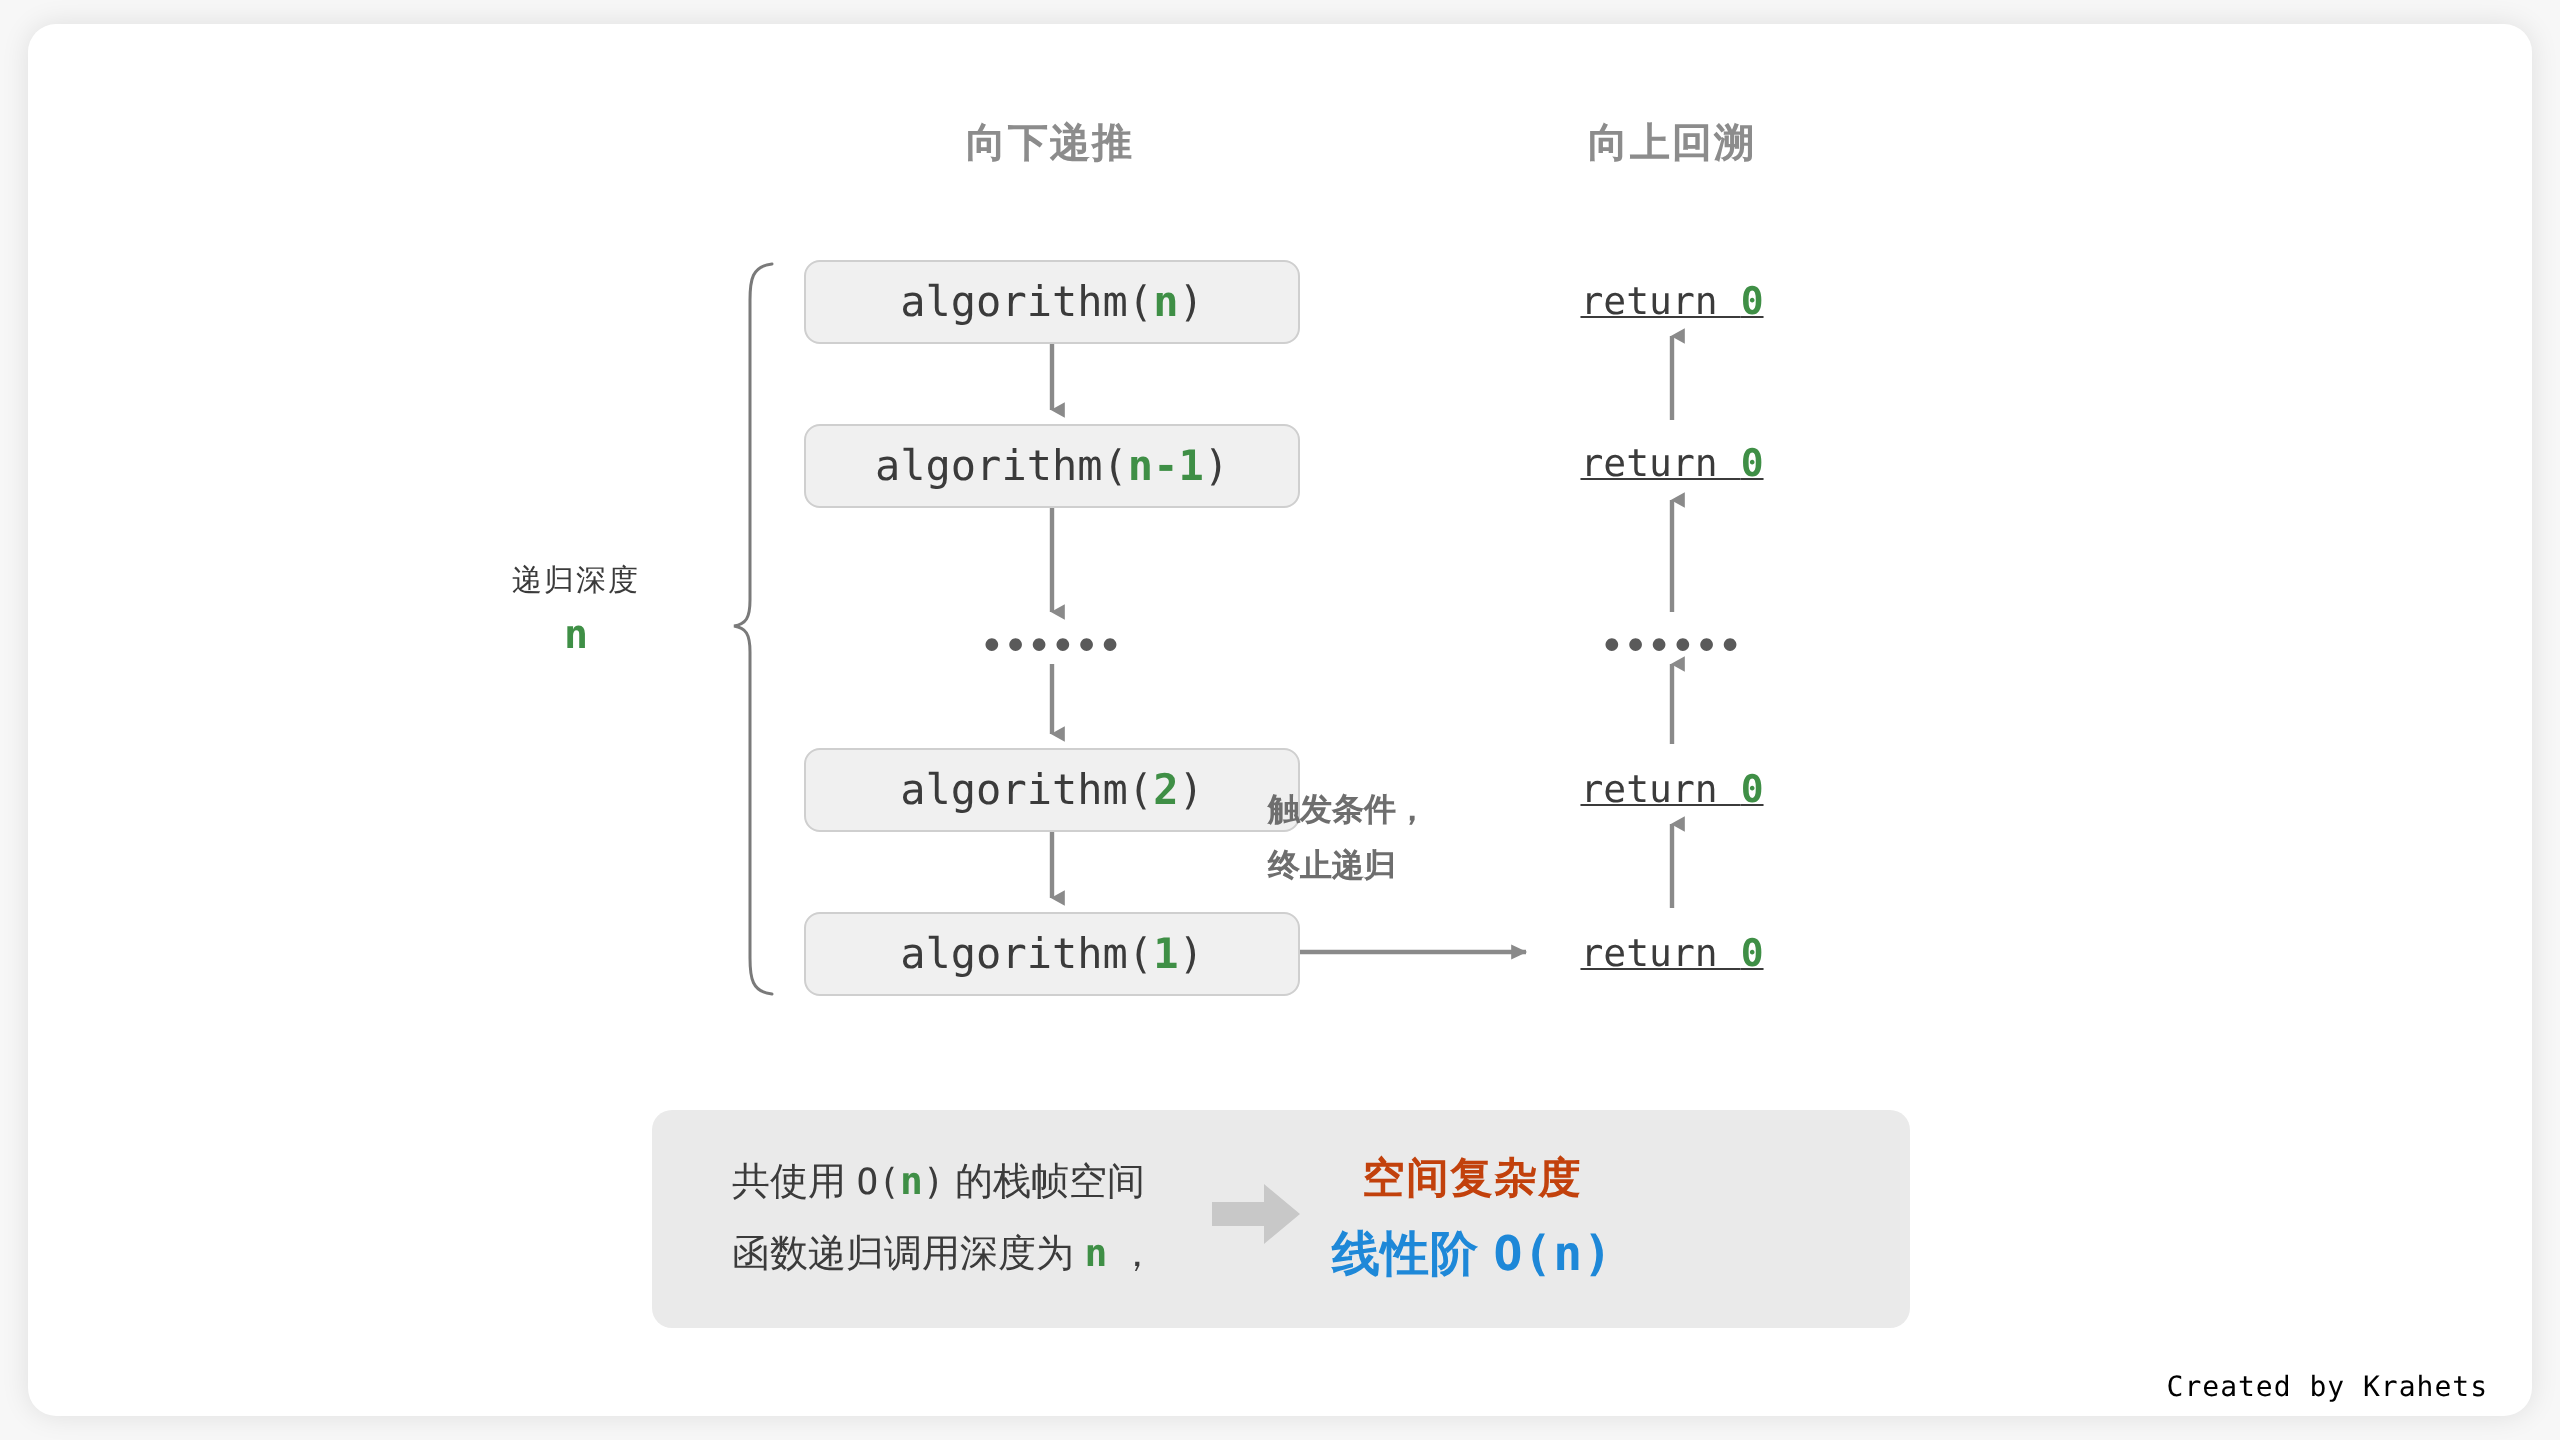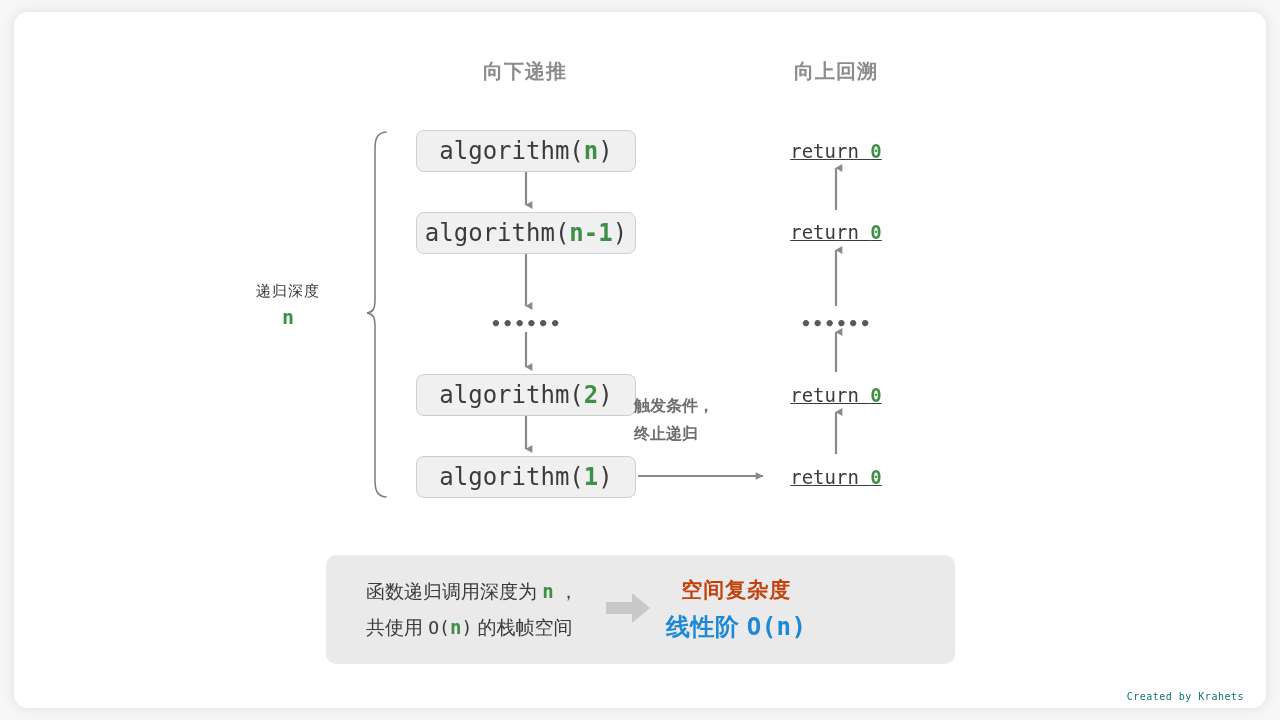--- a/index.html
+++ b/index.html
@@ -40,30 +40,30 @@
     font-weight: bold;
     color: #8c8c8c;
     letter-spacing: 1px;
     text-align: center;
     white-space: nowrap;
     transform: translateX(-50%);
   }
 
   
   .frame-box {
-    width: 220px;
+    width: 248px;
     height: 42px;
     background: #f0f0f0;
     border: 1.4px solid #cfcfcf;
     border-radius: 8px;
     display: flex;
     align-items: center;
     justify-content: center;
     font-family: "DejaVu Sans Mono", "Liberation Mono", monospace;
-    font-size: 24px;
+    font-size: 21px;
     color: #3b3b3b;
     white-space: nowrap;
     transform: translateX(-50%);
   }
   .frame-box .kw { color: #3f8f46; font-weight: bold; }
 
   
   .ret-label {
     font-family: "DejaVu Sans Mono", "Liberation Mono", monospace;
     font-size: 19px;
@@ -167,22 +167,22 @@
     line-height: 1.6;
   }
   #summary-right .value .mono { font-family: "DejaVu Sans Mono", "Liberation Mono", monospace; }
 
   
   #credit {
     position: absolute;
     right: 36px;
     bottom: 18px;
     font-family: "DejaVu Sans Mono", "Liberation Mono", monospace;
-    font-size: 10px;
-    color: #0f766e;
+    font-size: 14px;
+    color: #000000;
     letter-spacing: 0.5px;
     white-space: nowrap;
     margin-left: 32px;
   }
 </style>
 </head>
 <body>
 
 <div id="canvas">
 
@@ -276,22 +276,22 @@
   </div>
 
   <div class="abs trigger-note" style="left:634px; top:392px;">
     <div>触发条件，</div>
     <div>终止递归</div>
   </div>
 
   <div id="summary">
 
     <div id="summary-left">
+      <div><span>共使用 </span><span class="mono">O(</span><span class="kw">n</span><span class="mono">)</span><span> 的栈帧空间</span></div>
       <div><span>函数递归调用深度为 </span><span class="kw">n</span><span> ，</span></div>
-      <div><span>共使用 </span><span class="mono">O(</span><span class="kw">n</span><span class="mono">)</span><span> 的栈帧空间</span></div>
     </div>
 
     <div id="summary-arrow">
       <svg width="48" height="36" viewBox="0 0 48 36" xmlns="http://www.w3.org/2000/svg">
         <path d="M2,12 L28,12 L28,3 L46,18 L28,33 L28,24 L2,24 Z" fill="#c8c8c8"></path>
       </svg>
     </div>
 
     <div id="summary-right">
       <span class="title">空间复杂度</span>

